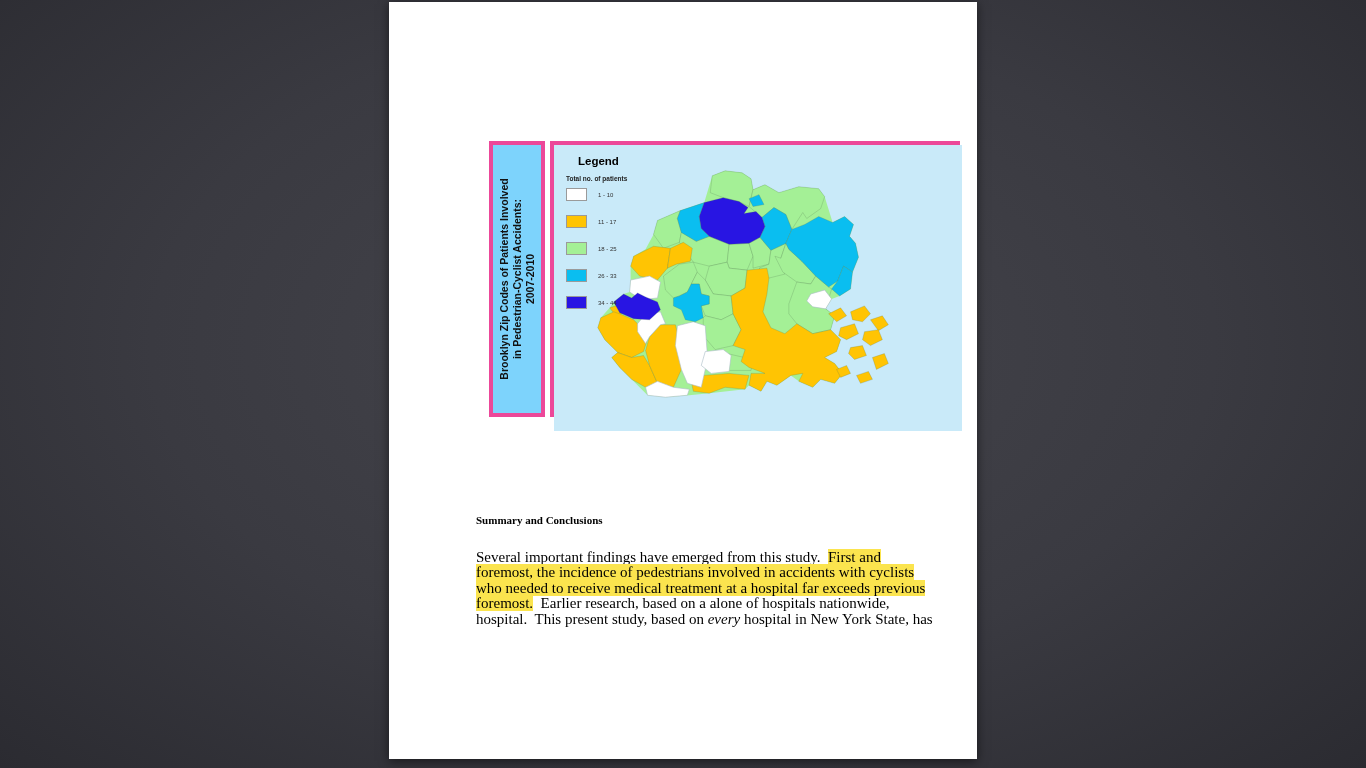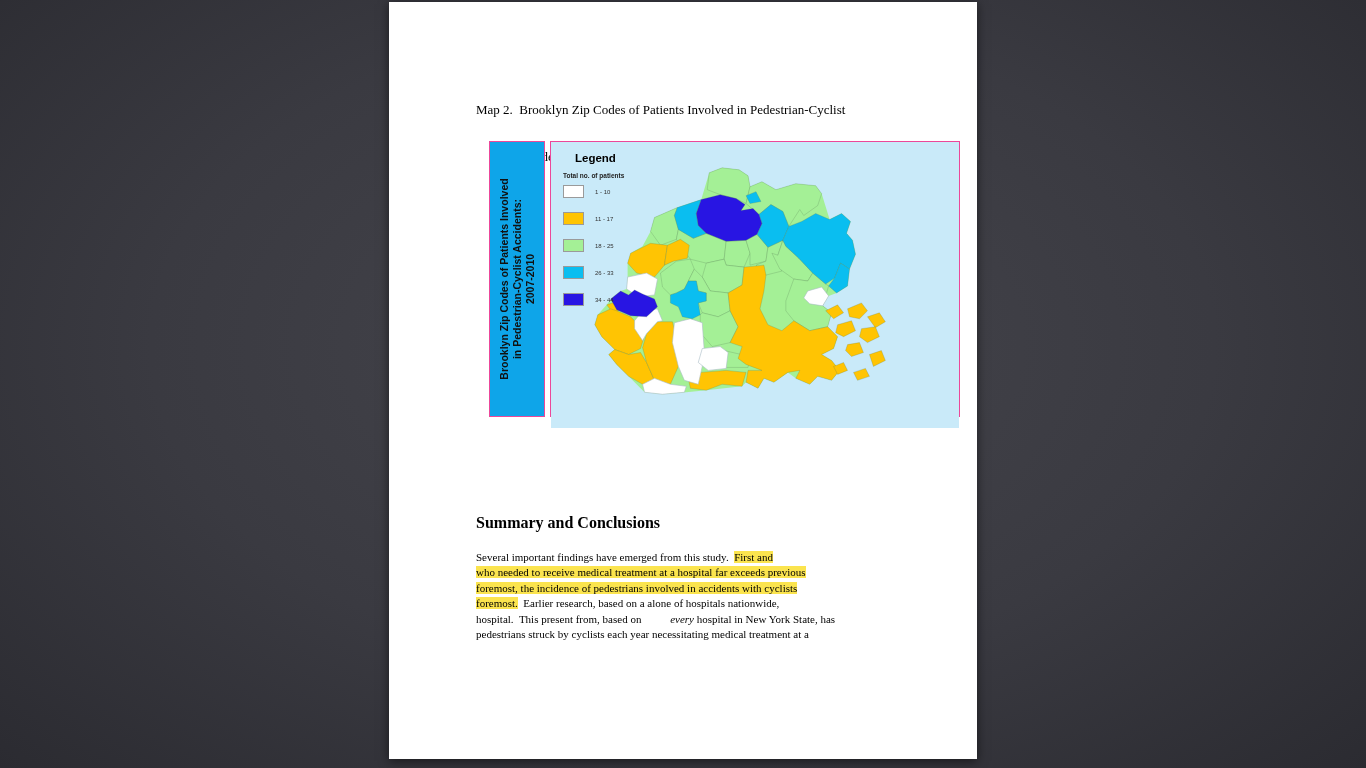--- a/index.html
+++ b/index.html
@@ -16,21 +16,21 @@
   
   .doc-title {
     position:absolute; left:87px; top:69px;
     font-size:13px; line-height:15.6px; color:#000; white-space:pre;
   }
   .doc-title .t2 { margin-left:41px; }
   
   .figure { position:absolute; left:100px; top:139px; width:471px; height:288px; }
   .fig-panel {
     position:absolute; top:0; height:276px;
-    background:#0ea5e9; border:1px solid #ec4899;
+    background:#7dd3fc; border:4px solid #ec4899;
   }
   .fig-sidebar { left:0; width:56px; }
   .fig-main { left:61px; width:410px; }
   .sidebar-rot {
     position:absolute; left:50%; top:50%;
     transform: translate(-50%,-50%) rotate(-90deg);
     width:272px; text-align:center;
     font-family:"Liberation Sans", sans-serif; font-weight:bold;
     font-size:10.5px; line-height:13px; color:#111; white-space:nowrap;
   }
@@ -41,39 +41,35 @@
   }
   .legend-title { font-size:11.5px; font-weight:bold; color:#000; margin-left:12px; }
   .legend-sub { font-size:6.5px; font-weight:bold; color:#222; margin-top:8px; }
   .legend-items { margin-top:6px; }
   .legend-item { display:flex; align-items:center; margin-bottom:14px; height:13px; }
   .swatch { width:21px; height:13px; border:1px solid #9a9a9a; flex:0 0 auto; }
   .swlabel { font-size:6px; color:#333; margin-left:11px; white-space:pre; }
   
   .summary-heading {
     position:absolute; left:87px; top:512px;
-    font-size:16px; font-weight:bold; color:#000;
+    font-size:11px; font-weight:bold; color:#000;
   }
   .summary-para {
     position:absolute; left:87px; top:548px; width:430px;
-    font-size:11px; line-height:15.4px; color:#000;
+    font-size:15px; line-height:15.4px; color:#000;
   }
   .pline { white-space:pre; }
   .hl { background:#fbe44e; }
-  .it { font-style:italic;margin-left:26px; }
+  .it { font-style:italic; }
 </style>
 </head>
 <body>
 
 <div class="paper">
 
-  <div class="doc-title">
-    <div>Map 2.  Brooklyn Zip Codes of Patients Involved in Pedestrian-Cyclist</div>
-    <div class="t2">Accidents:  2007-2010</div>
-  </div>
 
   <div class="figure">
     <div class="fig-panel fig-sidebar">
       <div class="sidebar-rot">
           <div>Brooklyn Zip Codes of Patients Involved</div>
           <div>in Pedestrian-Cyclist Accidents:</div>
           <div>2007-2010</div>
         </div>
     </div>
     <div class="fig-panel fig-main">
@@ -150,20 +146,19 @@
               <span class="swlabel">34 - 44</span>
             </div>
           </div>
       </div>
     </div>
   </div>
 
   <div class="summary-heading">Summary and Conclusions</div>
   <div class="summary-para">
       <div class="pline"><span>Several important findings have emerged from this study.  </span><span class="hl">First and</span></div>
+      <div class="pline"><span class="hl">foremost, the incidence of pedestrians involved in accidents with cyclists</span></div>
       <div class="pline"><span class="hl">who needed to receive medical treatment at a hospital far exceeds previous</span></div>
-      <div class="pline"><span class="hl">foremost, the incidence of pedestrians involved in accidents with cyclists</span></div>
       <div class="pline"><span class="hl">foremost.</span><span>  Earlier research, based on a alone of hospitals nationwide,</span></div>
-      <div class="pline"><span>hospital.  This present from, based on </span><span class="it">every</span><span> hospital in New York State, has</span></div>
-      <div class="pline"><span>pedestrians struck by cyclists each year necessitating medical treatment at a</span></div>
+      <div class="pline"><span>hospital.  This present study, based on </span><span class="it">every</span><span> hospital in New York State, has</span></div>
     </div>
 
 </div>
 
 </body></html>

